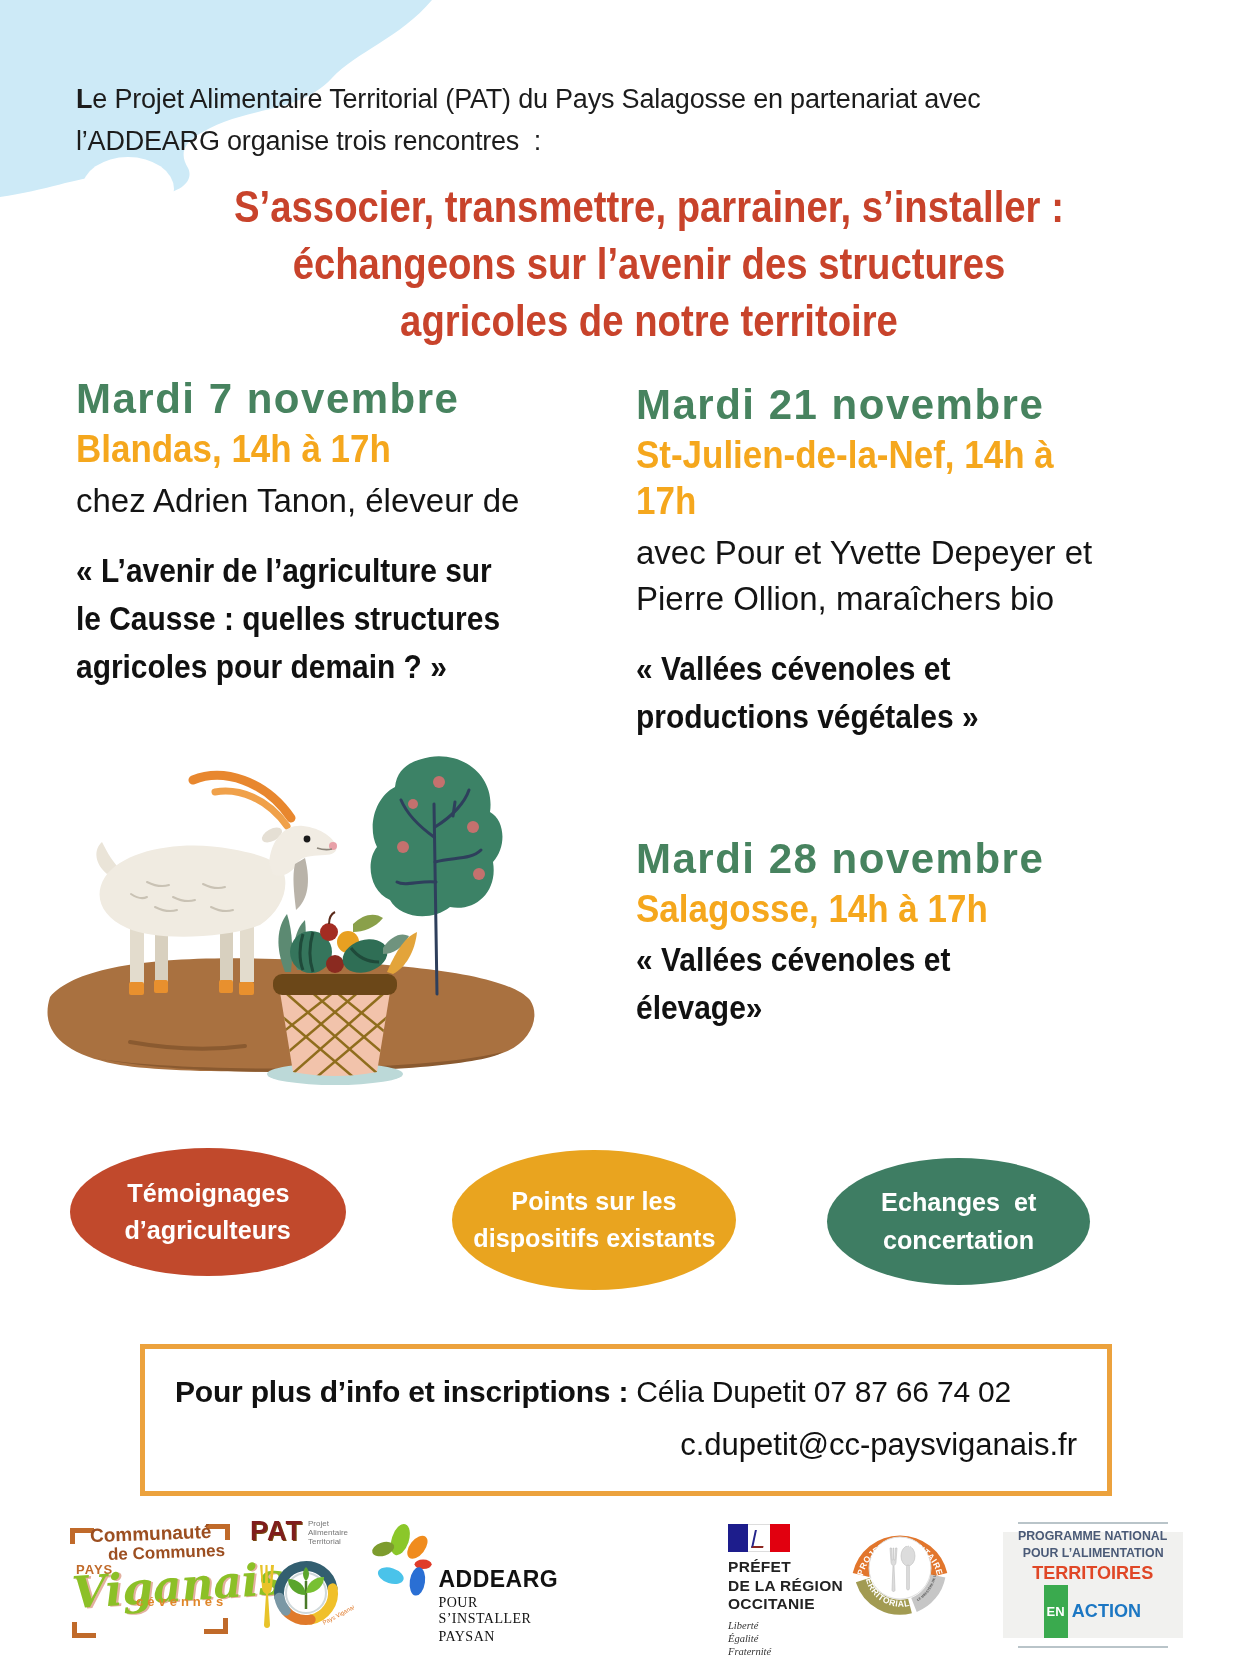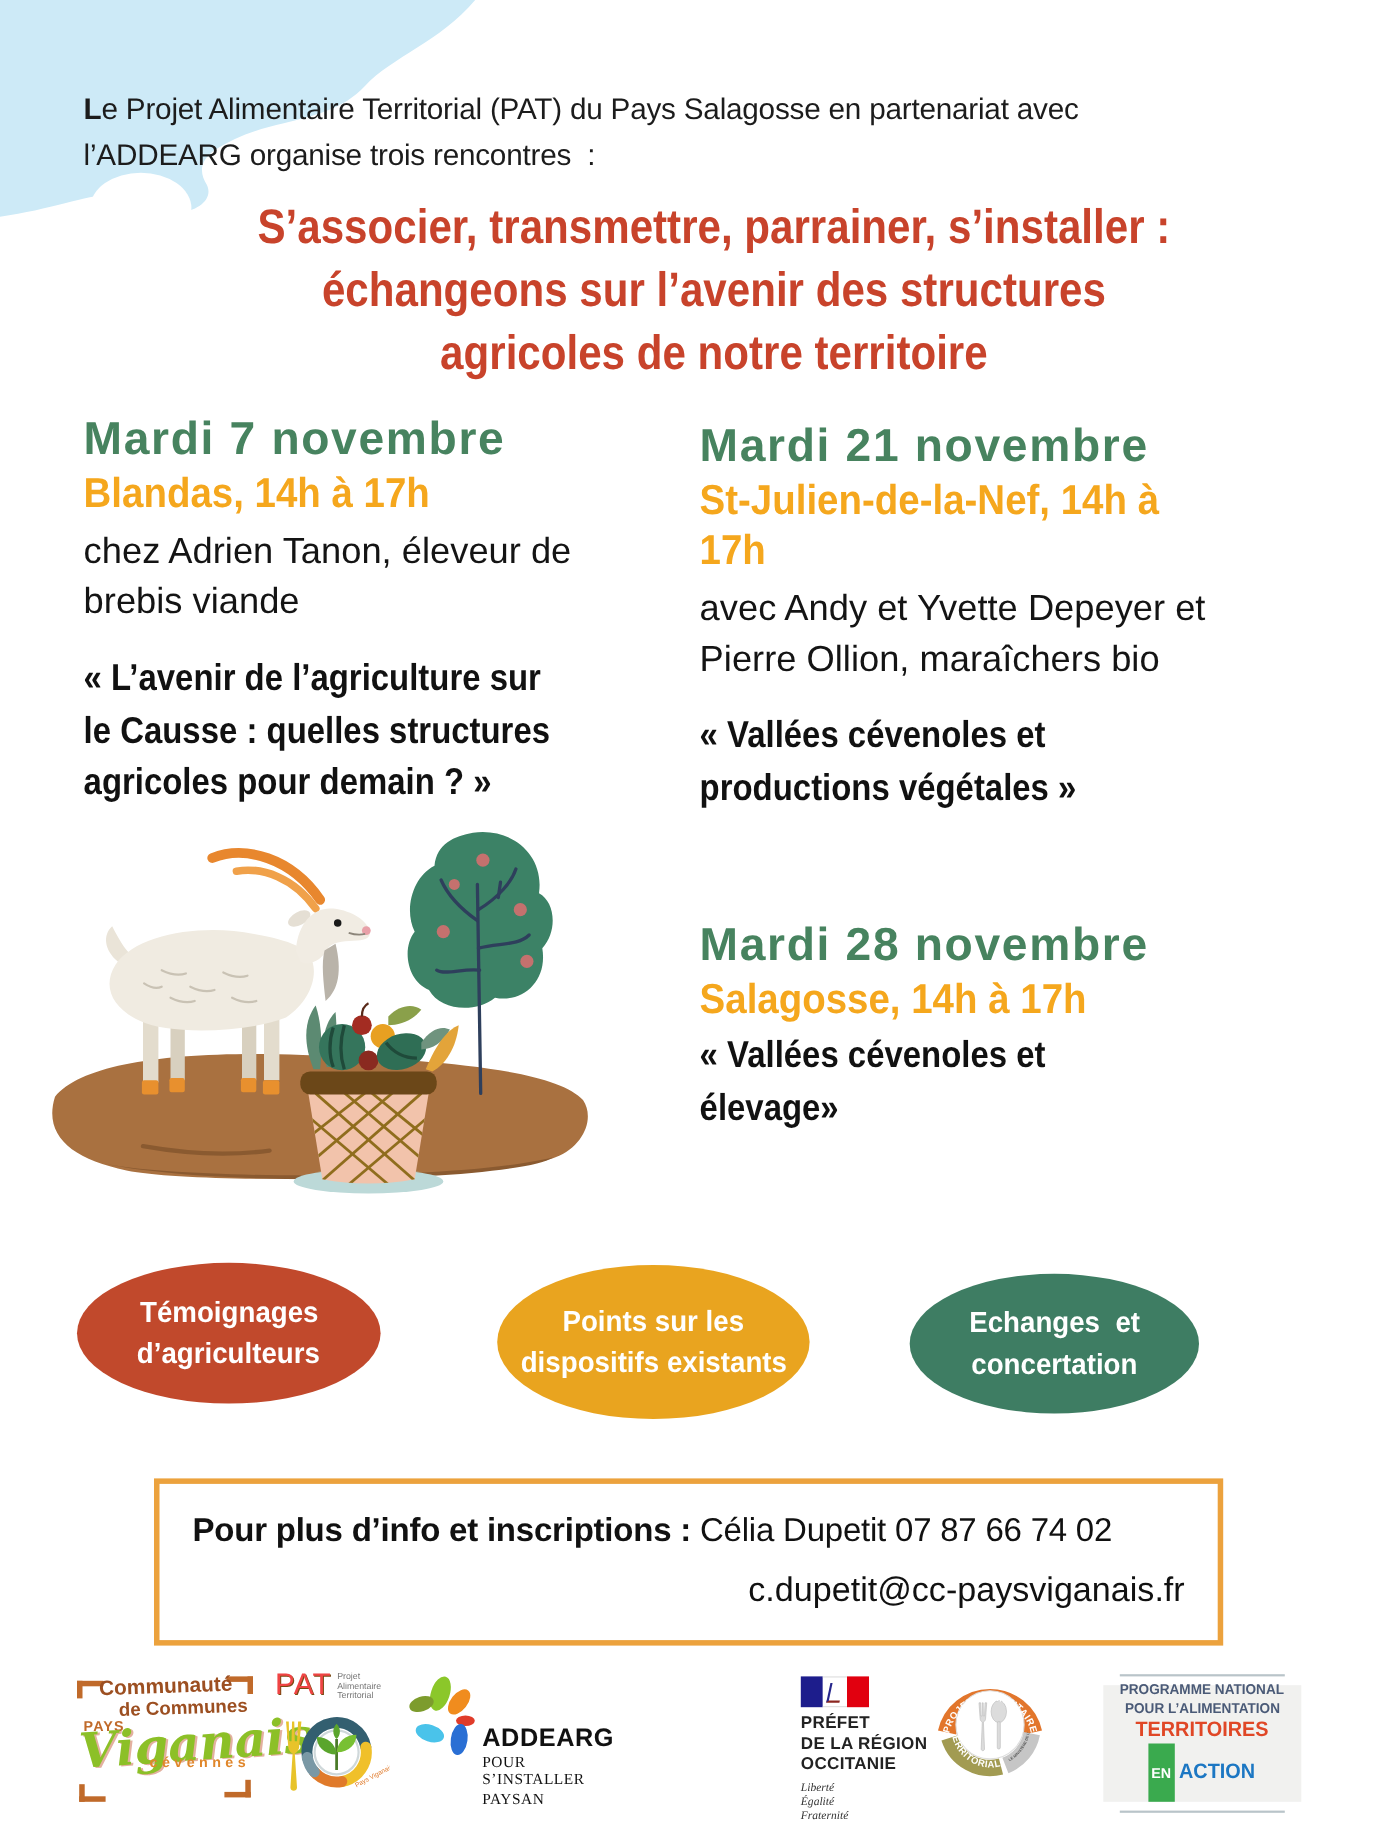--- a/index.html
+++ b/index.html
@@ -67,21 +67,21 @@
   .vg-l1{position:absolute;left:28px;top:1px;font-size:19px;font-weight:700;color:#9c4f21;transform:rotate(-2deg);}
   .vg-l2{position:absolute;left:46px;top:21px;font-size:17px;font-weight:700;color:#9c4f21;transform:rotate(-2deg);}
   .vg-pays{position:absolute;left:14px;top:40px;font-size:13px;font-weight:700;color:#c06a2a;letter-spacing:1px;}
   .vg-name{position:absolute;left:10px;top:38px;font-size:44px;font-weight:700;font-style:italic;
            font-family:"DejaVu Serif", serif;color:#8cc027;transform:rotate(-4deg);
            text-shadow:2px 1px 0 rgba(192,80,42,.45);}
   .vg-sub{position:absolute;left:74px;top:72px;font-size:13px;font-weight:700;color:#e0862a;letter-spacing:4px;}
   
   .lg-pat{left:250px;top:1516px;width:110px;height:128px;}
   .pat-head{display:flex;align-items:flex-start;}
-  .pat-acr{font-size:27px;font-weight:400;color:#ef4444;text-shadow:1px 1px 0 #7a4a12;letter-spacing:1px;}
+  .pat-acr{font-size:27px;font-weight:700;color:#7f1d1d;text-shadow:1px 1px 0 #7a4a12;letter-spacing:1px;}
   .pat-cap{font-size:8px;color:#777;line-height:1.15;margin-left:5px;margin-top:3px;}
   
   .lg-addearg{left:368px;top:1520px;width:200px;height:120px;display:flex;}
   .ad-text{margin-top:46px;margin-left:2px;}
   .ad-name{font-size:23px;font-weight:800;color:#111;letter-spacing:0.5px;}
   .ad-sub{font-size:14px;color:#111;letter-spacing:0.5px;margin-top:2px;font-family:"Liberation Serif",serif;}
   
   .lg-prefet{left:728px;top:1524px;width:170px;height:125px;}
   .pf-flag{display:flex;height:28px;width:62px;}
   .pf-b{width:20px;background:#1d1d8c;}
@@ -123,37 +123,36 @@
   <div class="title-line" data-interactable="false">agricoles de notre territoire</div>
 </div>
 
 <div class="event ev-1" data-interactable="false">
   <div class="event-date" data-interactable="false">Mardi 7 novembre</div>
   <div class="event-loc" data-interactable="false">
     <div class="event-loc-line" data-interactable="false">Blandas, 14h à 17h</div>
   </div>
   <div class="event-host" data-interactable="false">
     <div class="event-host-line" data-interactable="false">chez Adrien Tanon, éleveur de</div>
-    <div class="event-host-line" data-interactable="false">brebis viande</div>
   </div>
   <div class="event-theme" data-interactable="false">
     <div class="event-theme-line" data-interactable="false">« L’avenir de l’agriculture sur</div>
     <div class="event-theme-line" data-interactable="false">le Causse : quelles structures</div>
     <div class="event-theme-line" data-interactable="false">agricoles pour demain ? »</div>
   </div>
 </div>
 
 <div class="event ev-2" data-interactable="false">
   <div class="event-date" data-interactable="false">Mardi 21 novembre</div>
   <div class="event-loc" data-interactable="false">
     <div class="event-loc-line" data-interactable="false">St-Julien-de-la-Nef, 14h à</div>
     <div class="event-loc-line" data-interactable="false">17h</div>
   </div>
   <div class="event-host" data-interactable="false">
-    <div class="event-host-line" data-interactable="false">avec Andy et Yvette Depeyer et</div>
+    <div class="event-host-line" data-interactable="false">avec Pour et Yvette Depeyer et</div>
     <div class="event-host-line" data-interactable="false">Pierre Ollion, maraîchers bio</div>
   </div>
   <div class="event-theme" data-interactable="false">
     <div class="event-theme-line" data-interactable="false">« Vallées cévenoles et</div>
     <div class="event-theme-line" data-interactable="false">productions végétales »</div>
   </div>
 </div>
 
 <div class="event ev-3" data-interactable="false">
   <div class="event-date" data-interactable="false">Mardi 28 novembre</div>

